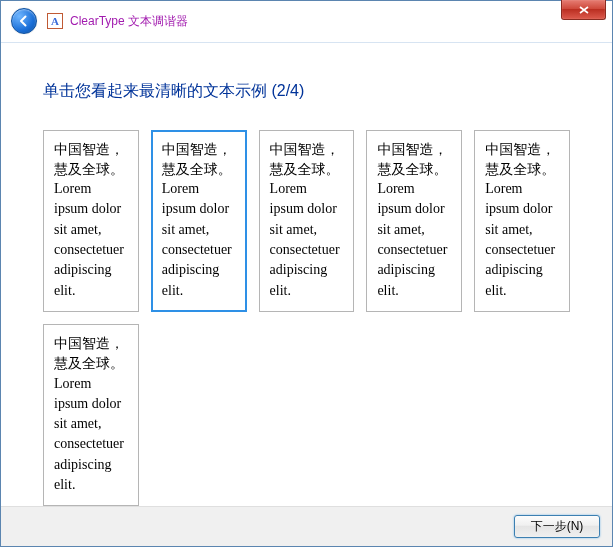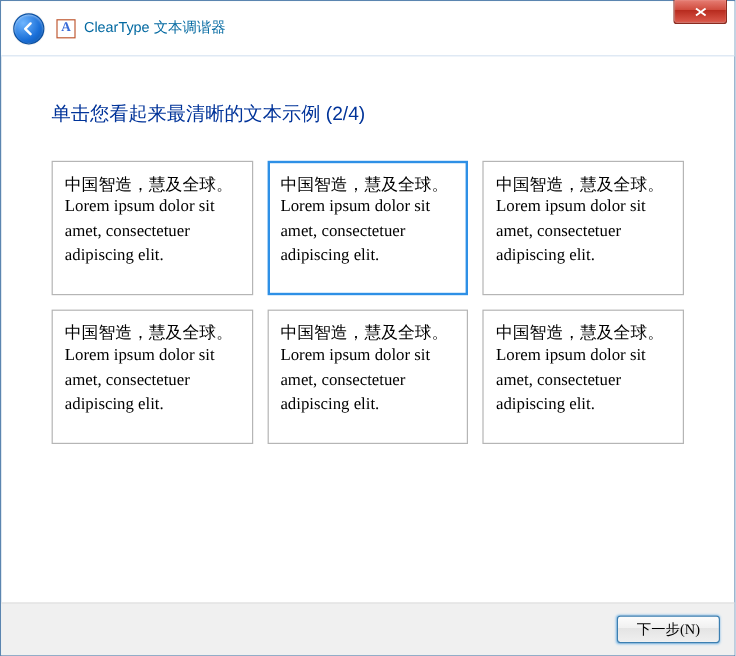--- a/index.html
+++ b/index.html
@@ -51,21 +51,21 @@
     justify-content: center;
     color: #3a6bd8;
     font-family: Georgia, serif;
     font-weight: bold;
     font-size: 11px;
     line-height: 1;
     margin-right: 7px;
   }
   .title-text {
     font-size: 12px;
-    color: #0369a1;
+    color: #a21caf;
   }
   .close-button {
     position: absolute;
     top: -1px;
     right: 6px;
     width: 45px; height: 20px;
     background: linear-gradient(to bottom, #e67d73 0%, #cf4a3c 45%, #b82c1f 46%, #dc5a4c 100%);
     border: 1px solid #8a2b20;
     border-top: none;
     border-radius: 0 0 3px 3px;
@@ -83,21 +83,21 @@
     padding: 38px 42px 0 42px;
   }
   .heading {
     color: #003399;
     font-size: 16px;
     font-weight: normal;
     margin: 0 0 28px 0;
   }
   .grid {
     display: grid;
-    grid-template-columns: repeat(3, 1fr);
+    grid-template-columns: repeat(5, 1fr);
     gap: 12px 12px;
   }
   .sample {
     border: 1px solid #b5b5b5;
     padding: 8px 10px 10px 10px;
     font-size: 14px;
     line-height: 1.45;
     color: #000;
     cursor: pointer;
     background: #fff;
@@ -121,21 +121,21 @@
     padding: 0 12px;
     gap: 8px;
   }
   .btn {
     min-width: 86px;
     height: 23px;
     border: 1px solid #8a8a8a;
     border-radius: 3px;
     background: linear-gradient(to bottom, #fcfcfc 0%, #f0f0f0 45%, #e4e4e4 46%, #efefef 100%);
     font-size: 12px;
-    font-family: Liberation Serif, serif;
+    font-family: Liberation Sans, sans-serif;
     cursor: pointer;
     padding: 0 12px;
     color: #000;
     box-shadow: inset 0 0 1px #fff;
   }
   .btn.primary {
     border: 1px solid #3c7fb1;
     box-shadow: 0 0 2px #6db3e8, inset 0 0 1px #fff;
   }
 </style>

